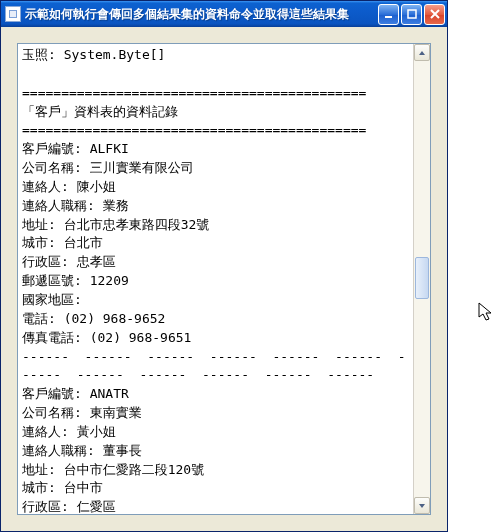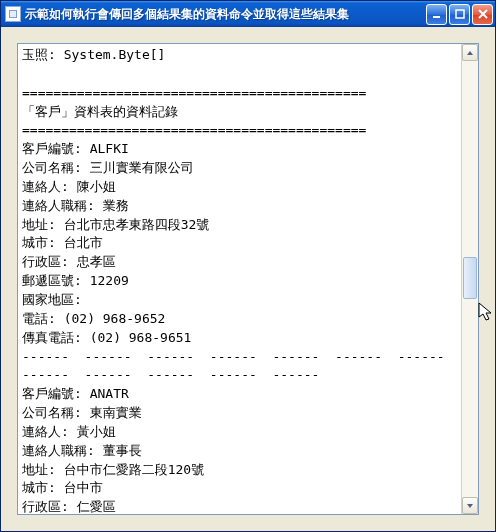--- a/index.html
+++ b/index.html
@@ -4,21 +4,21 @@
 <style>
   * { box-sizing: border-box; margin: 0; padding: 0; }
   body {
     font-family: "Microsoft JhengHei", "PMingLiU", sans-serif;
     background: #fff;
     width: 500px;
     height: 532px;
     overflow: hidden;
   }
   .window {
-    width: 496px;
+    width: 448px;
     height: 532px;
     border: 1px solid #0a246a;
     background: #ece9d8;
     display: flex;
     flex-direction: column;
   }
   .titlebar {
     height: 26px;
     background: linear-gradient(to bottom, #3b95f5 0%, #0d62d0 8%, #0c5bcb 40%, #0a54c0 88%, #083e97 100%);
     display: flex;

